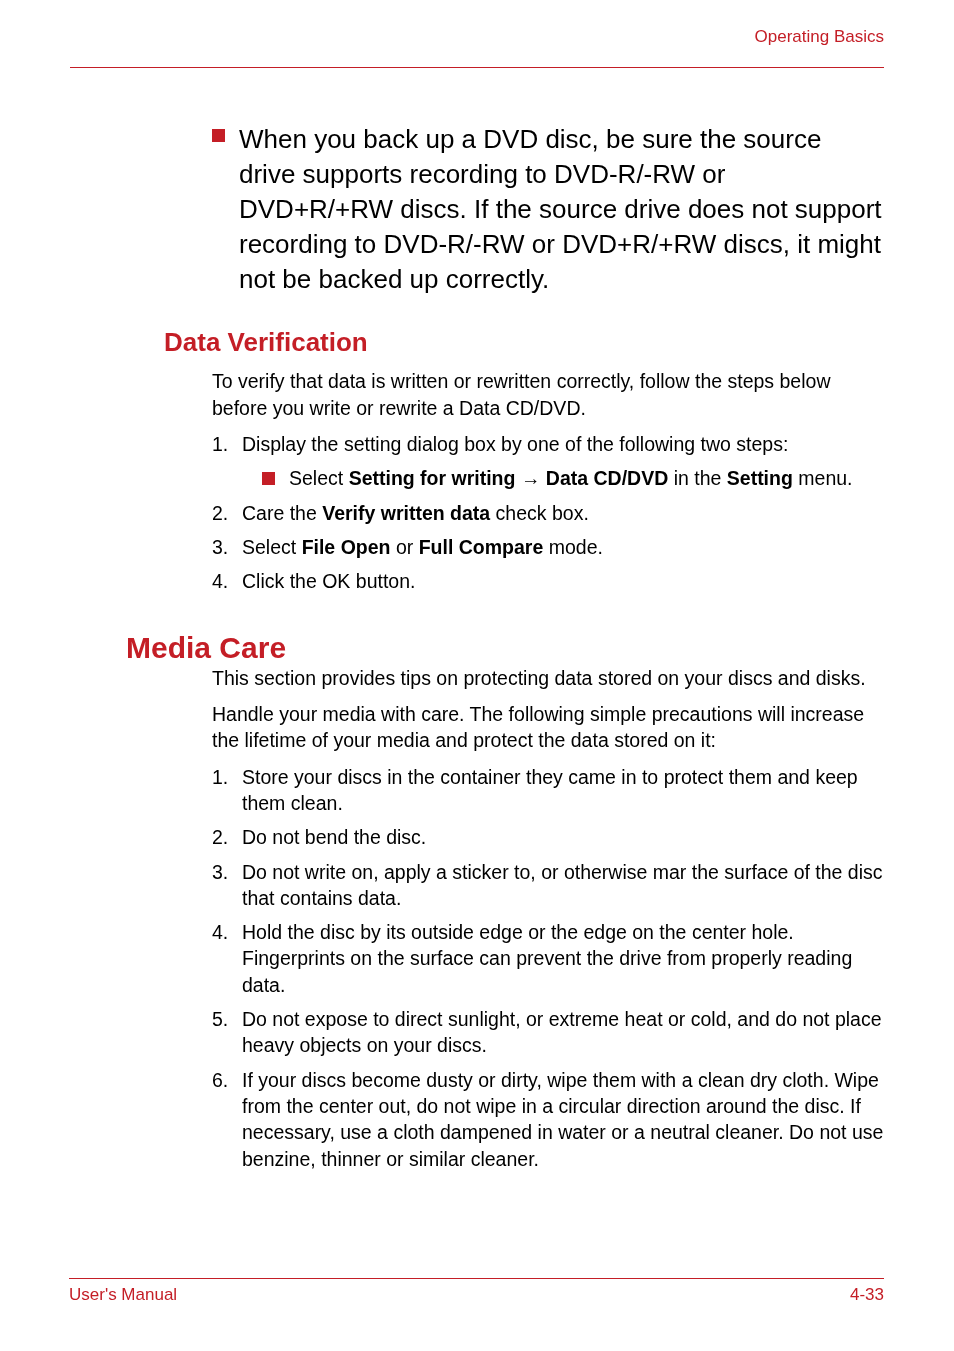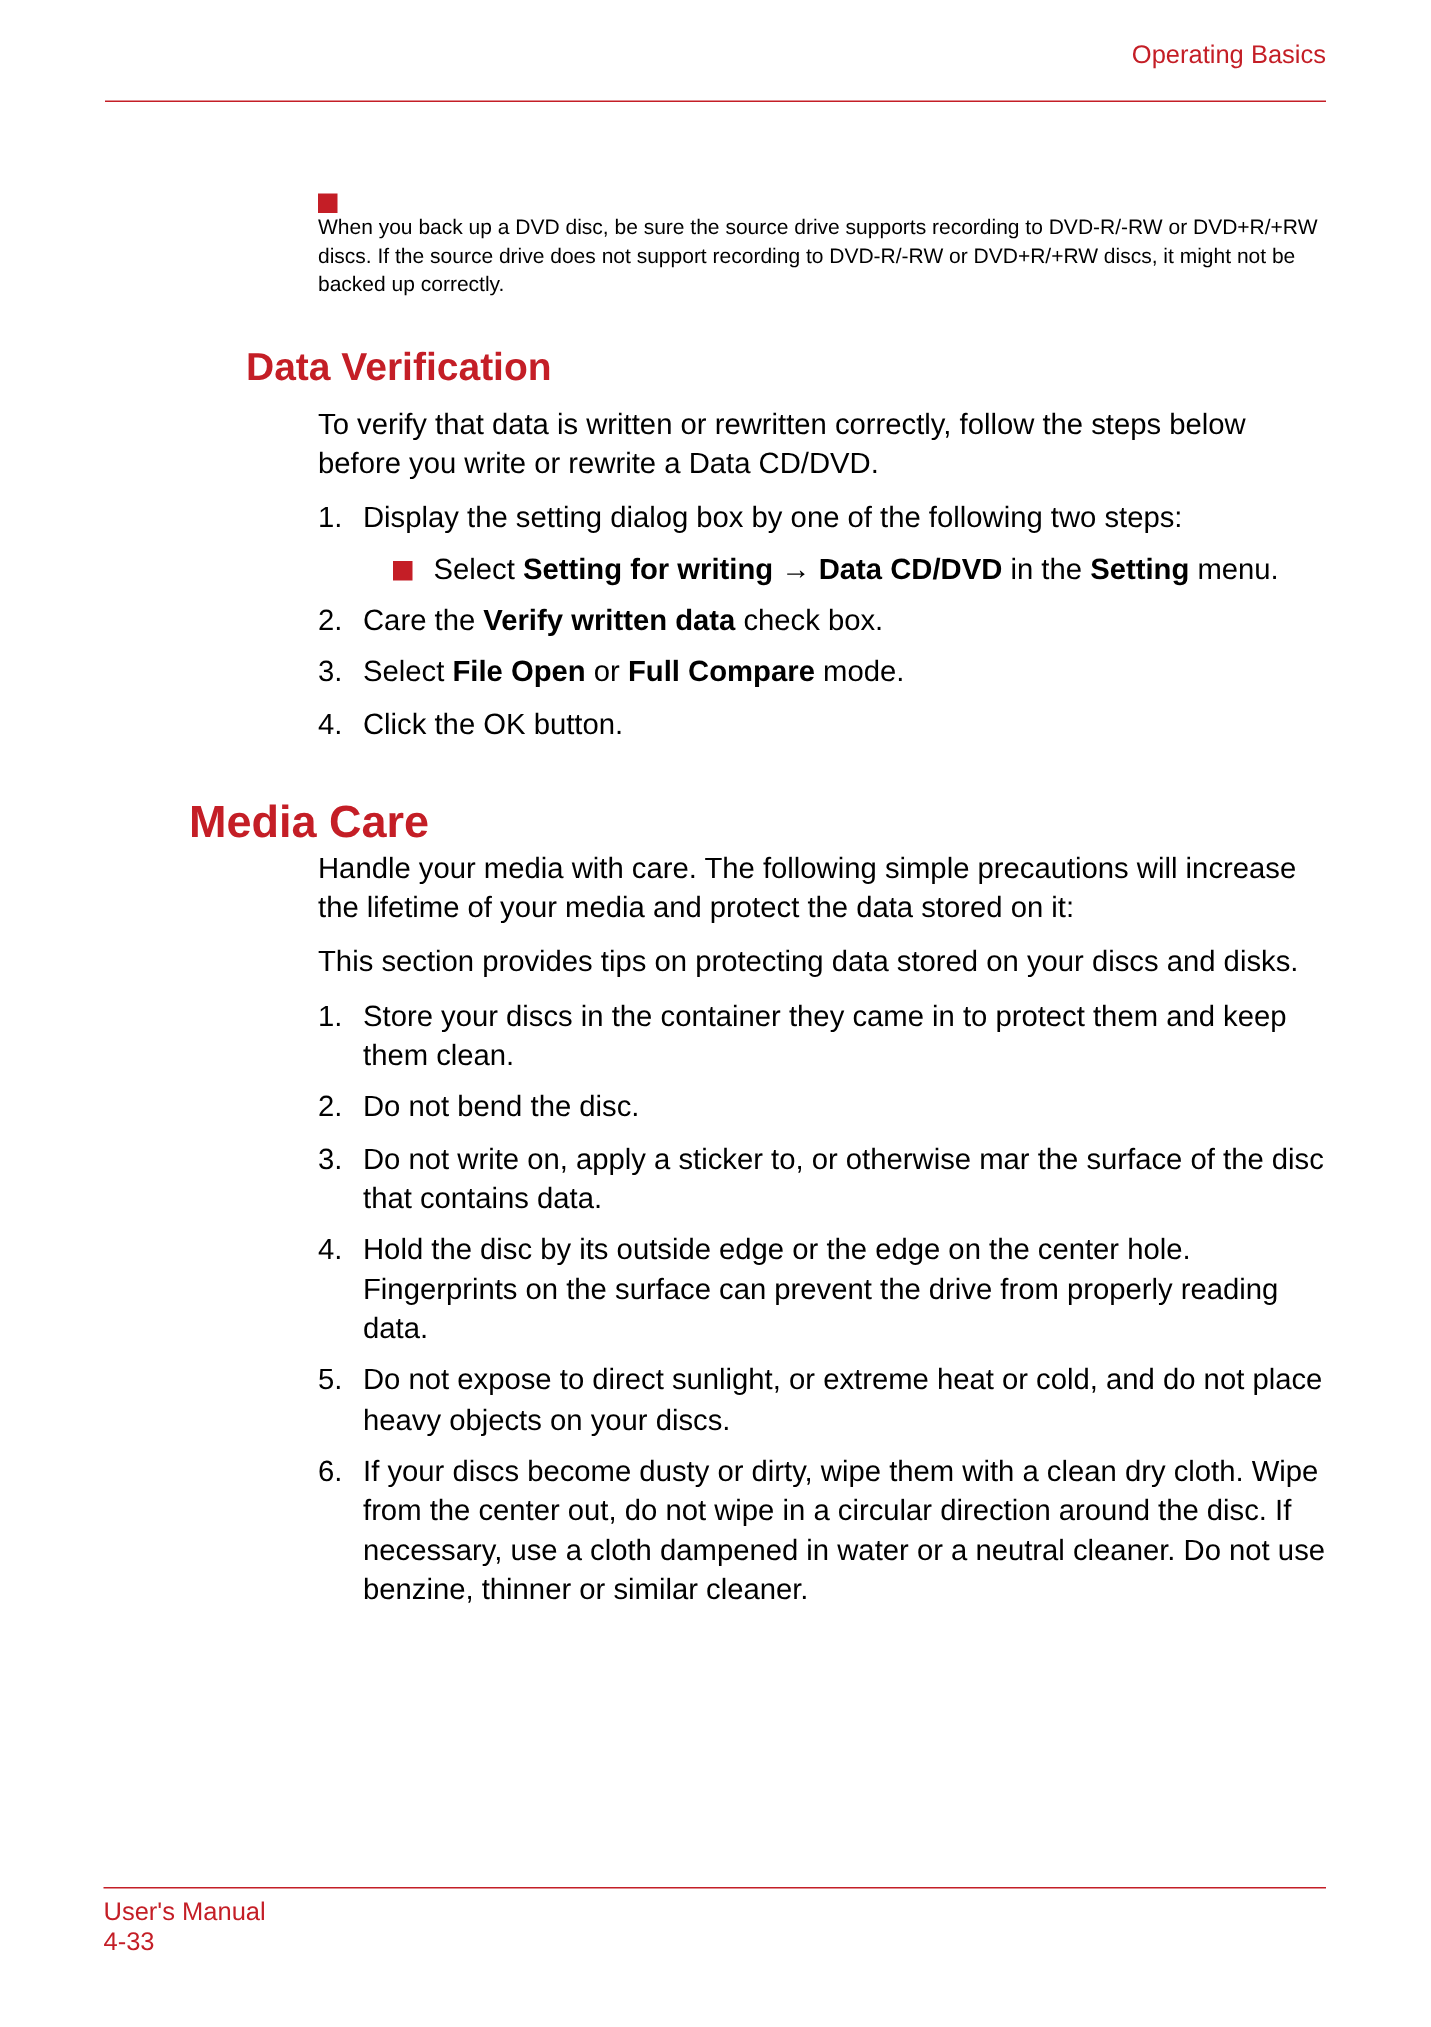--- a/index.html
+++ b/index.html
@@ -32,22 +32,21 @@
     padding-top: 54px;
   }
   .bullet-list {
     margin-left: 142px;
     padding-right: 0px;
   }
   .bullet-item {
     display: flex;
     margin-bottom: 10px;
     line-height: 1.35;
-    font-size: 14px;
-    flex-direction: column;
+    font-size: 26px;
   }
   .red-square {
     width: 13px;
     height: 13px;
     background: #c41e26;
     flex-shrink: 0;
     margin-top: 7px;
     margin-right: 14px;
   }
   .bullet-text {
@@ -139,21 +138,20 @@
     position: absolute;
     bottom: 46px;
     left: 69px;
     right: 70px;
     border-top: 1.5px solid #c41e26;
     padding-top: 6px;
     display: flex;
     justify-content: space-between;
     color: #c41e26;
     font-size: 17px;
-    flex-direction: column;
   }
 </style>
 </head>
 <body>
 
 <div class="page">
   <div class="header">
     <span class="header-text">Operating Basics</span>
   </div>
 
@@ -193,22 +191,22 @@
         <span class="num-text"><span>Select </span><strong>File Open</strong><span> or </span><strong>Full Compare</strong><span> mode.</span></span>
       </div>
       <div class="num-item">
         <span class="num">4.</span>
         <span class="num-text">Click the OK button.</span>
       </div>
     </div>
 
     <div class="h1">Media Care</div>
 
+    <div class="body-text">This section provides tips on protecting data stored on your discs and disks.</div>
     <div class="body-text">Handle your media with care. The following simple precautions will increase the lifetime of your media and protect the data stored on it:</div>
-    <div class="body-text">This section provides tips on protecting data stored on your discs and disks.</div>
 
     <div class="num-list">
       <div class="num-item">
         <span class="num">1.</span>
         <span class="num-text">Store your discs in the container they came in to protect them and keep them clean.</span>
       </div>
       <div class="num-item">
         <span class="num">2.</span>
         <span class="num-text">Do not bend the disc.</span>
       </div>

